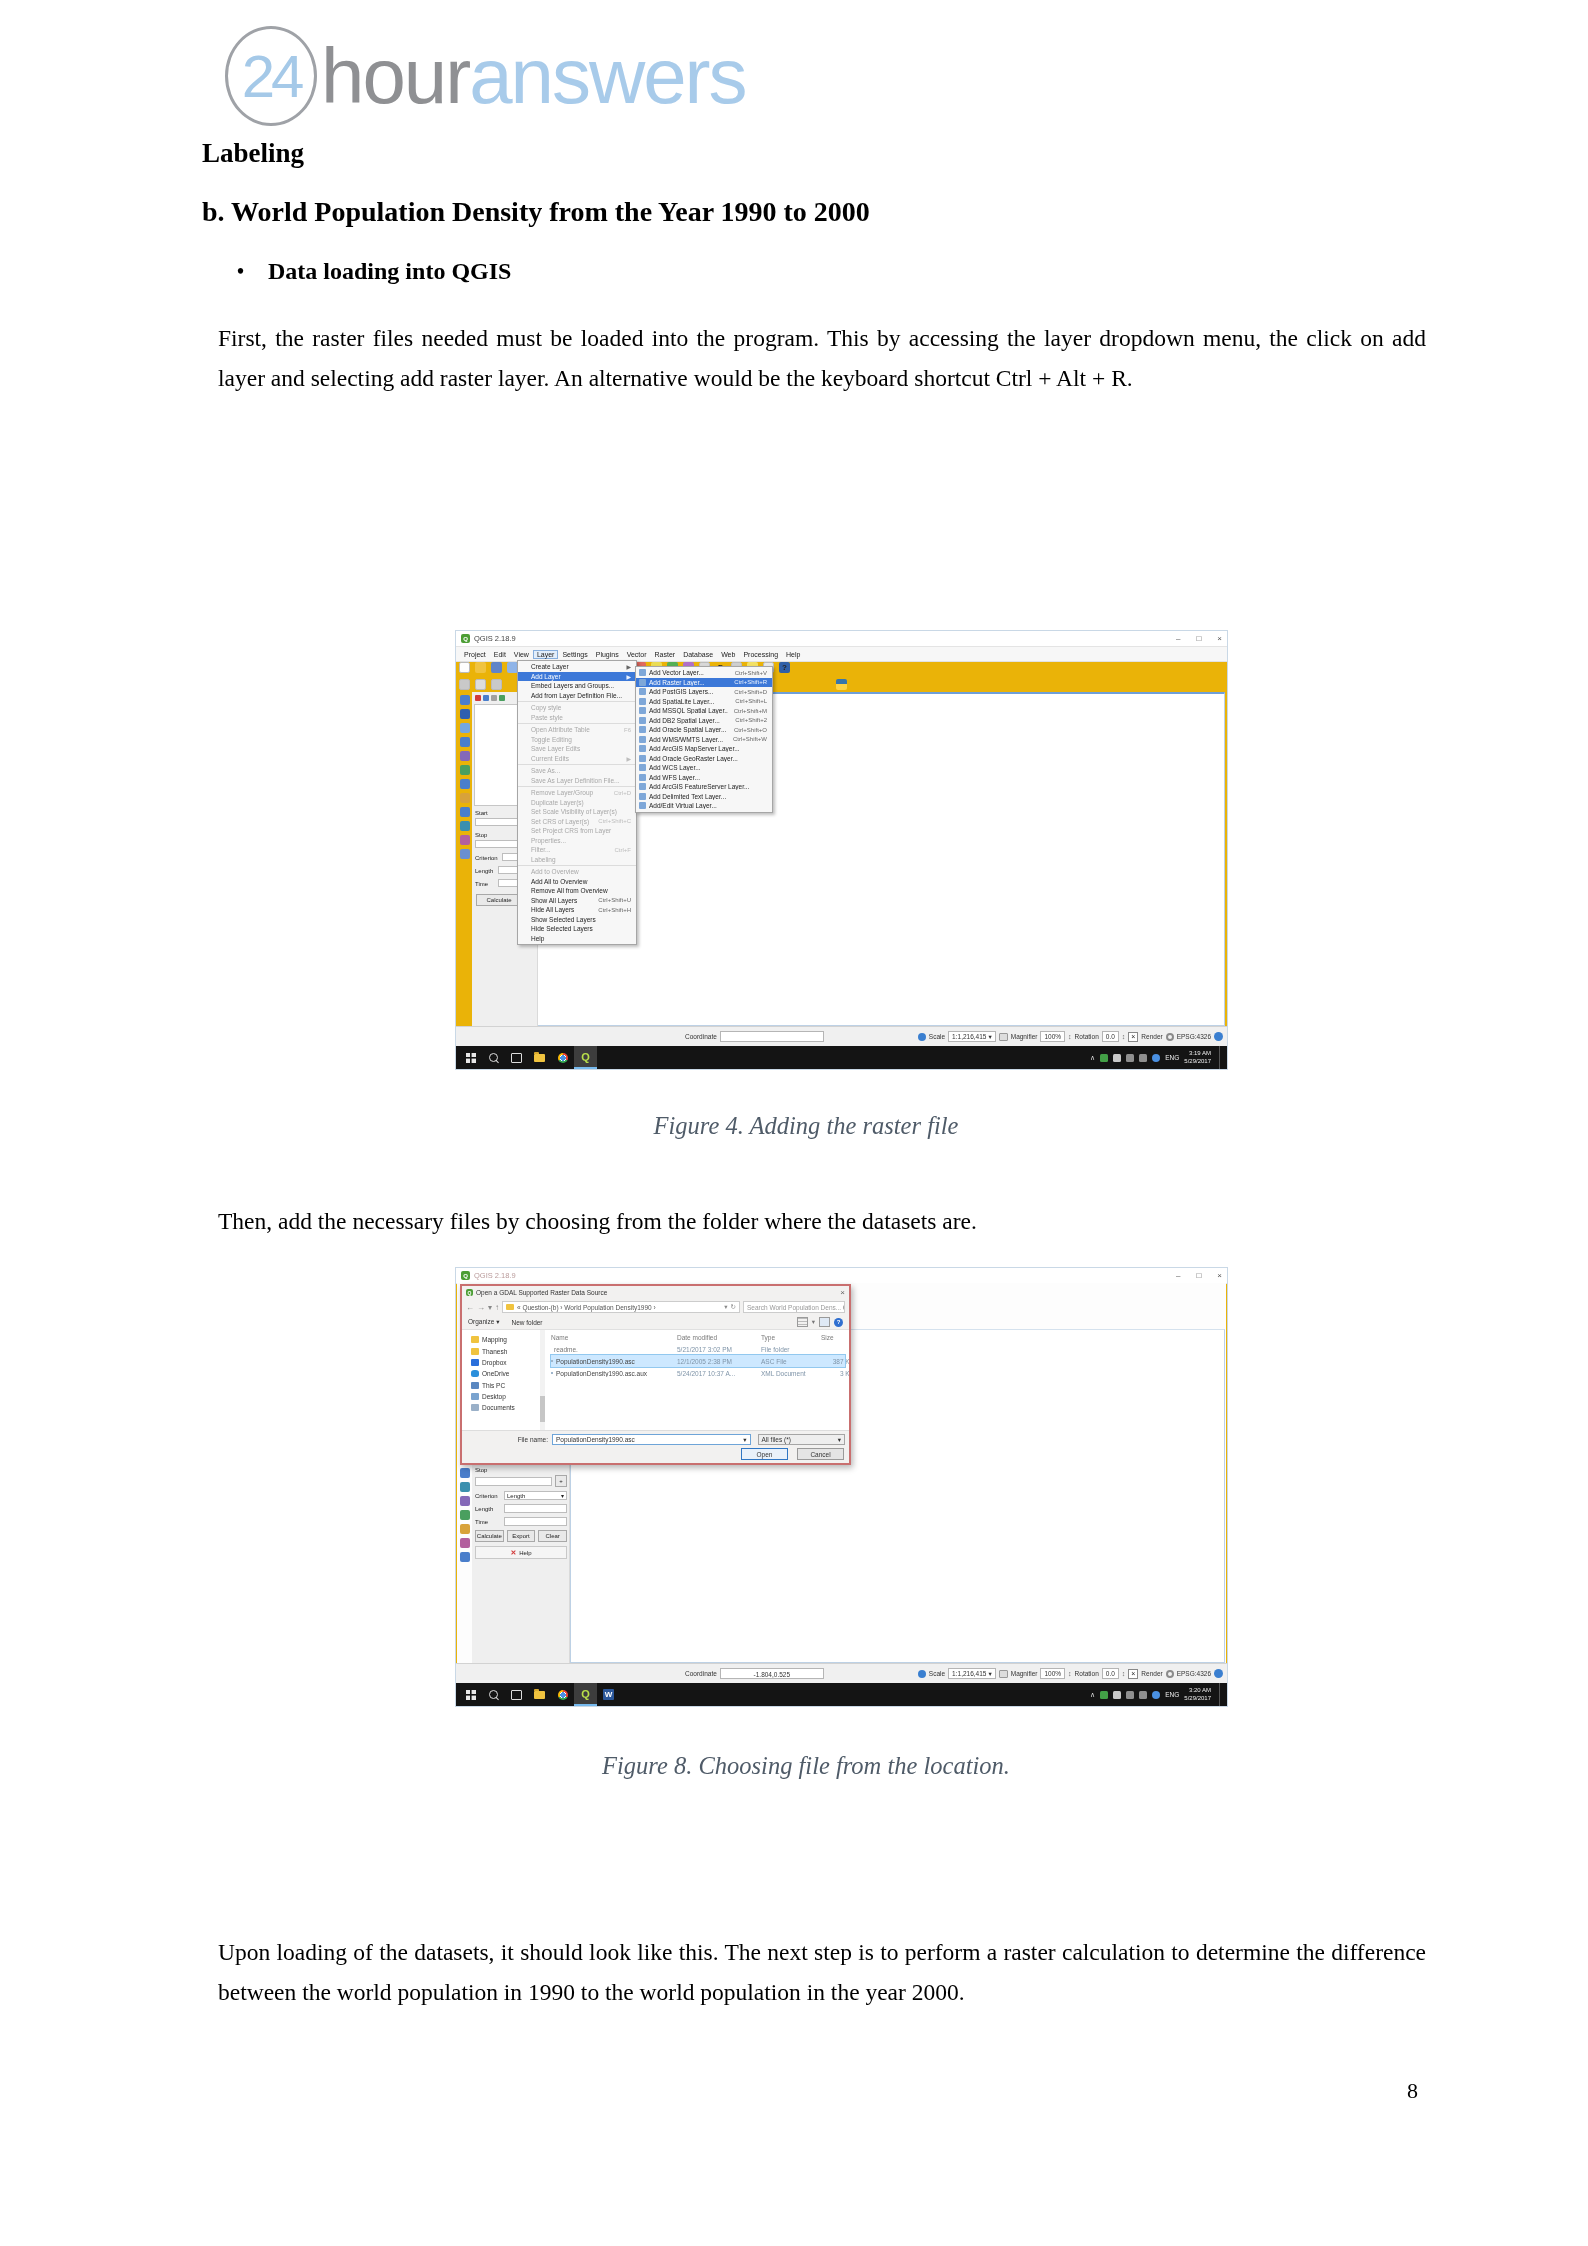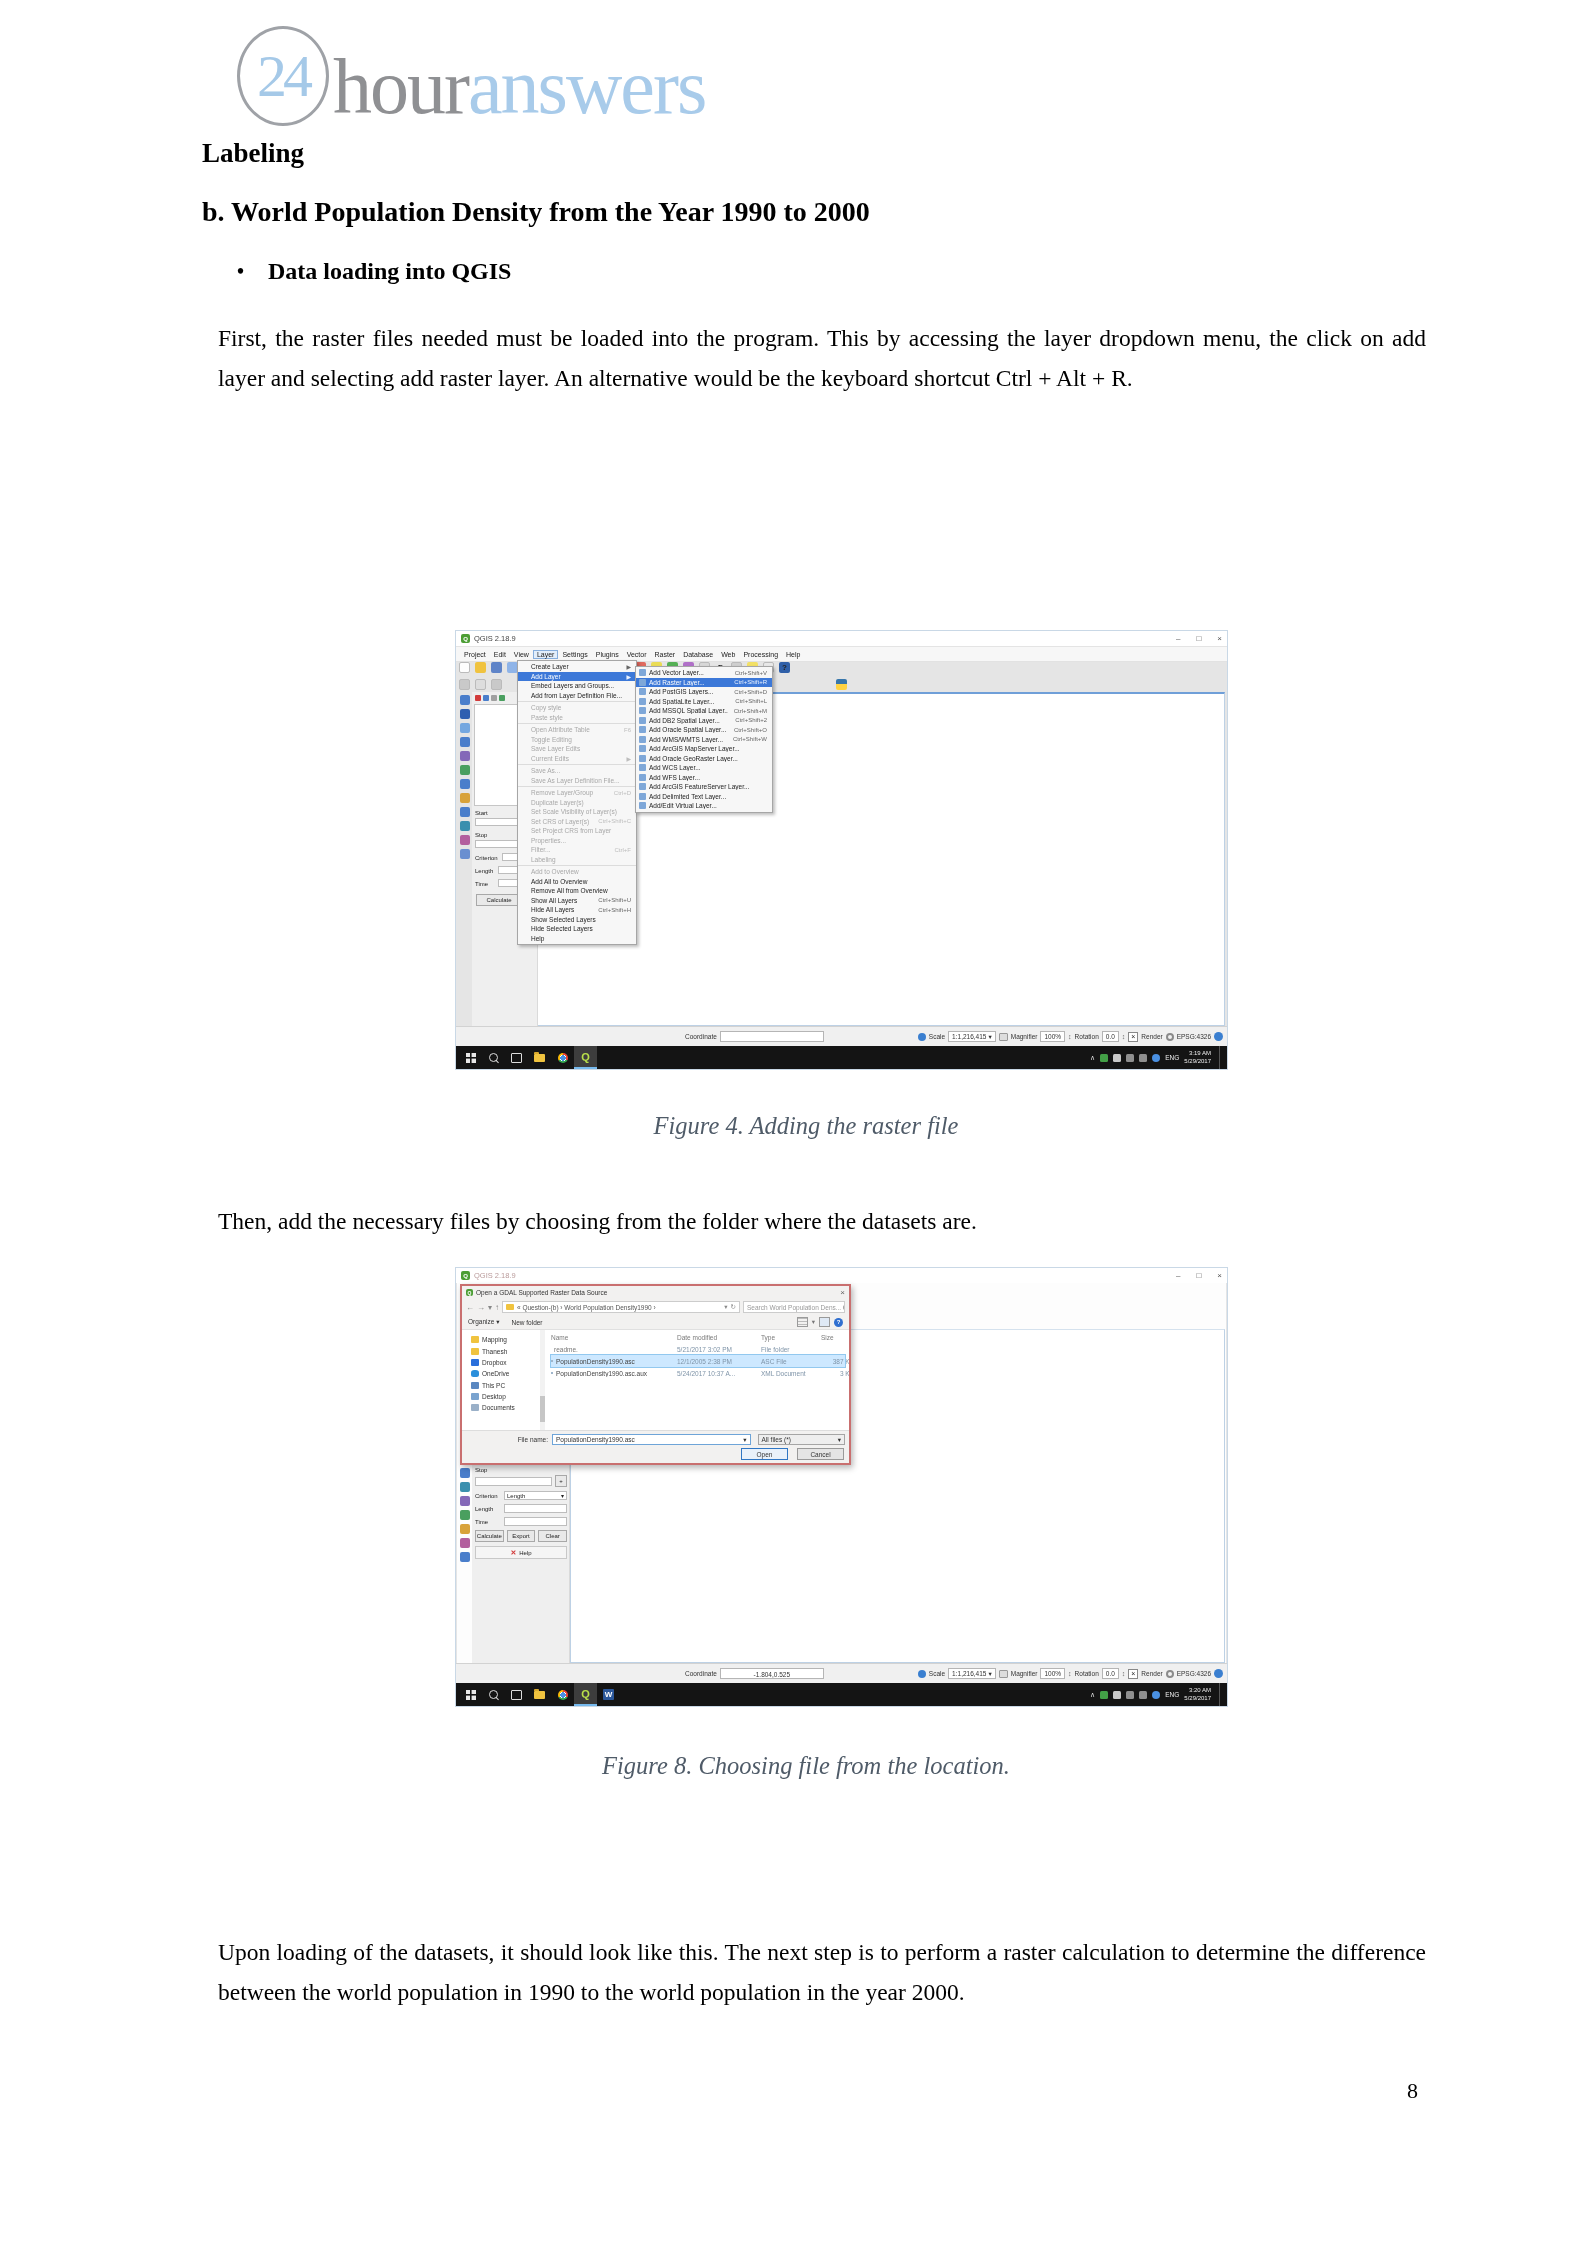--- a/index.html
+++ b/index.html
@@ -1,40 +1,40 @@
 <!DOCTYPE html>
 <html><head>
 <meta charset="utf-8">
 <style>
   html,body{margin:0;padding:0;background:#ffffff;}
   body{width:1588px;height:2246px;position:relative;font-family:"Liberation Serif",serif;color:#000;}
 
   
-  .logo{position:absolute;left:237px;top:26px;display:flex;align-items:flex-end;font-family:Liberation Serif, serif;}
+  .logo{position:absolute;left:225px;top:26px;display:flex;align-items:center;font-family:Liberation Sans, sans-serif;}
   .logo-badge{width:92px;height:100px;border:3px solid #9fa2a7;border-radius:50%;display:flex;align-items:center;justify-content:center;
     font-size:60px;letter-spacing:-4px;color:#a5c9e8;box-sizing:border-box;}
   .logo-words{font-size:78px;letter-spacing:-2px;margin-left:4px;line-height:1;}
   .logo-hour{color:#8f9093;margin-top:12px;}
   .logo-answers{color:#a8cbea;}
 
   .h-appendix{position:absolute;left:202px;top:138px;font-size:27px;font-weight:bold;margin:0;}
   .h-section{position:absolute;left:202px;top:196px;font-size:28px;font-weight:bold;margin:0;}
   .bullet-row{position:absolute;left:237px;top:258px;font-size:24px;font-weight:bold;display:flex;align-items:center;}
   .bullet-dot{font-size:20px;margin-right:24px;}
   .para{position:absolute;left:202px;width:1208px;font-size:23.5px;line-height:39.5px;text-align:justify;margin:16px;}
   .para1{top:303px;}
   .para2{top:1186px;text-align:left;}
   .para3{top:1917px;}
   .caption{position:absolute;left:202px;width:1208px;text-align:center;font-style:italic;font-size:24.5px;color:#4f5b68;}
   .caption7{top:1112px;}
   .caption8{top:1752px;}
   .pagenum{position:absolute;top:2078px;right:170px;font-size:22px;}
 
   
-  .shot{position:absolute;left:455px;width:773px;height:440px;background:#e5e5e5;border:1px solid #c9d8e6;
+  .shot{position:absolute;left:455px;width:773px;height:440px;background:#eab308;border:1px solid #c9d8e6;
     font-family:"Liberation Sans",sans-serif;font-size:7px;overflow:hidden;box-sizing:border-box;}
   .shot1{top:630px;}
   .shot2{top:1267px;}
 
   .titlebar{height:15px;display:flex;align-items:center;padding:0 5px;background:#ffffff;border-bottom:1px solid #e4e4e4;}
   .qicon{width:9px;height:9px;background:#4c9e35;border-radius:2px;color:#fff;font-size:6px;font-weight:bold;
     display:flex;align-items:center;justify-content:center;}
   .win-title{font-size:7.5px;color:#444;margin-left:4px;}
   .shot2 .win-title{color:#b99a9a;}
   .win-controls{margin-left:auto;display:flex;gap:16px;color:#555;font-size:8px;}

